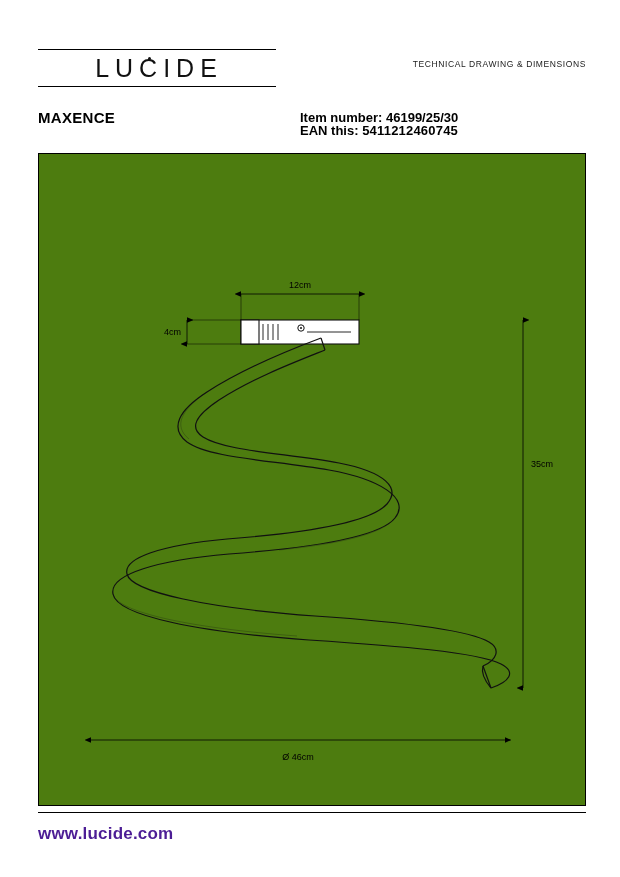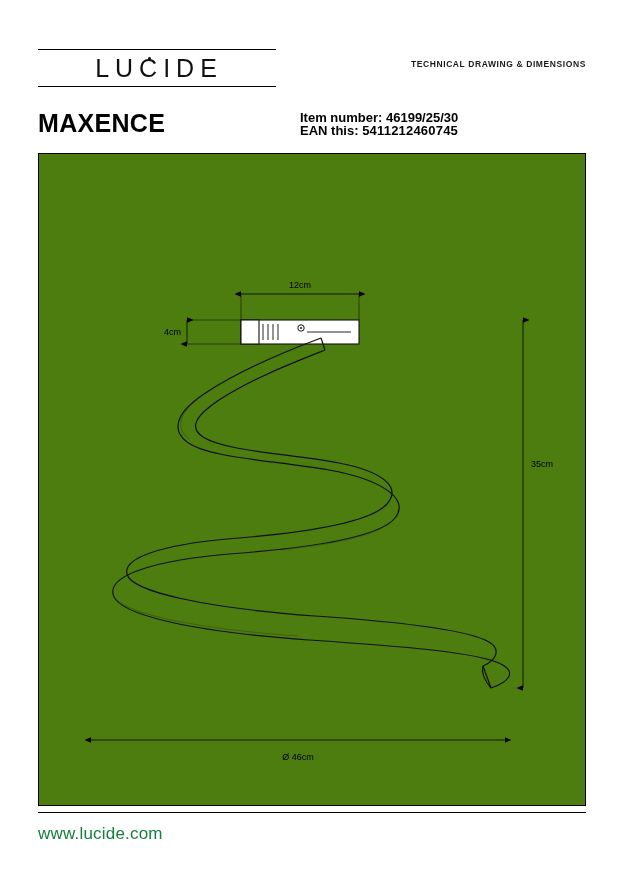--- a/index.html
+++ b/index.html
@@ -62,38 +62,38 @@
     height: 3px;
     border-radius: 50%;
     background: #111;
   }
   .header-right {
     position: absolute;
     right: 0;
     top: 10px;
     font-size: 8.5px;
     letter-spacing: 0.6px;
-    font-weight: 700;
+    font-weight: 400;
     color: #1a1a1a;
     text-align: right;
   }
 
   
   .title-row {
     position: absolute;
     top: 88px;
     left: 38px;
     right: 34px;
     height: 34px;
   }
   .product-title {
     position: absolute;
     left: 0;
     top: 0;
-    font-size: 25px;
+    font-size: 15px;
     font-weight: 700;
     letter-spacing: 0.3px;
     color: #000;
   }
   .meta {
     position: absolute;
     left: 262px;
     top: 2px;
     font-size: 13px;
     line-height: 13px;
@@ -132,22 +132,22 @@
   }
   .footer-text {
     font-size: 12.5px;
     font-weight: 700;
     color: #000;
     letter-spacing: 0.1px;
     line-height: 18px;
   }
   .footer-url {
     font-size: 17px;
-    font-weight: 400;
-    color: #15803d;
+    font-weight: 700;
+    color: #4c1d95;
     letter-spacing: 0.2px;
     line-height: 22px;
     margin-top: 2px;
   }
   .dim-text {
     font-family: "Liberation Sans", sans-serif;
     font-size: 9px;
     fill: #000;
   }
 </style>

